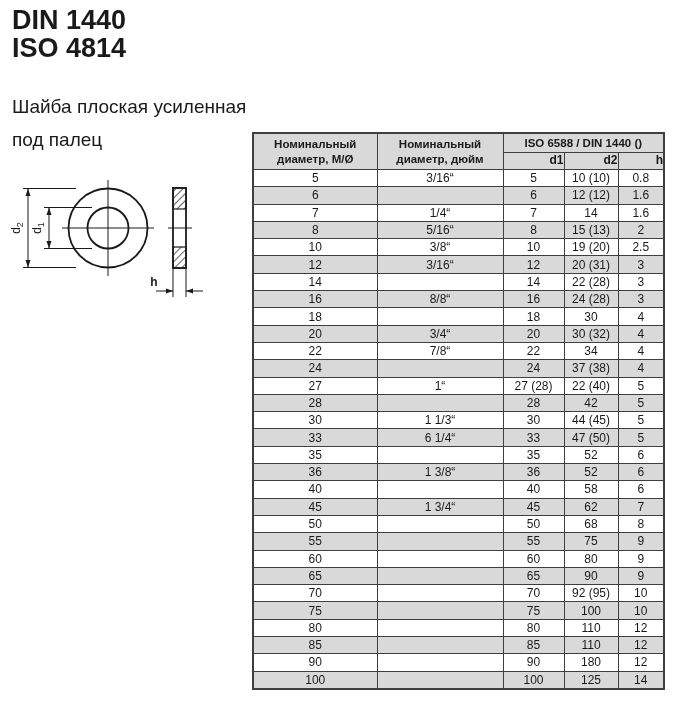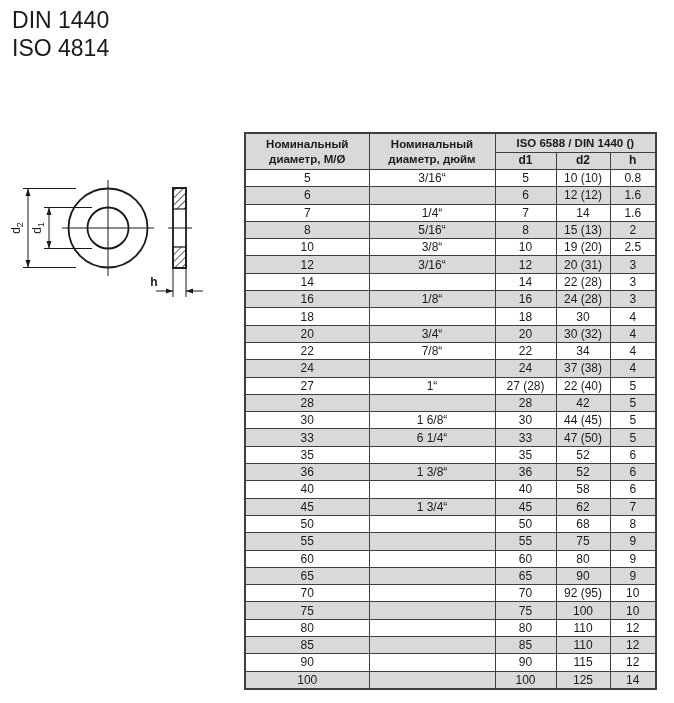--- a/index.html
+++ b/index.html
@@ -1,53 +1,57 @@
 <!DOCTYPE html>
 <html><head>
 <meta charset="utf-8">
 <style>
   html,body{margin:0;padding:0;background:#fff;}
   .page{
     position:relative;width:674px;height:703px;background:#ffffff;overflow:hidden;
     font-family:"Liberation Sans",sans-serif;color:#1a1a1a;
   }
   .titles{position:absolute;left:12px;top:6px;}
-  .title-line{font-size:23px;font-weight:normal;line-height:28px;letter-spacing:0px;text-align:right;}
+  .title-line{font-size:27px;font-weight:bold;line-height:28px;letter-spacing:0px;text-align:right;}
   .subtitles{position:absolute;left:12px;top:90px;}
   .subtitle-line{font-size:19px;font-weight:normal;line-height:33px;}
   .drawing{position:absolute;left:4px;top:162px;}
 
   .spec-table{
-    position:absolute;left:244px;top:132px;
+    position:absolute;left:252px;top:132px;
     border-collapse:collapse;table-layout:fixed;width:411px;
     font-family:"Liberation Sans",sans-serif;
   }
   .spec-table th,.spec-table td{
     border:1px solid #3f3f3f;text-align:center;vertical-align:middle;padding:0;
   }
   .spec-table{border:2px solid #3f3f3f;}
   .spec-table thead th{
     background:#d9d9d9;font-weight:bold;font-size:11.5px;line-height:1.3;
   }
   .spec-table thead tr:first-child th{height:18px;}
-  .spec-table thead tr:last-child th{height:16px;font-size:12px;}
+  .spec-table thead tr:last-child th{height:16px;font-size:12px;text-align:right;}
   .spec-table tbody td{height:16.3px;font-size:12px;line-height:1;}
   .spec-table tbody tr:nth-child(even) td{background:#d9d9d9;}
   .spec-table tbody tr:nth-child(odd) td{background:#ffffff;}
 </style>
 </head>
 <body>
 
 <div class="page">
 
   <div class="titles">
     <div class="title-line">DIN 1440</div>
     <div class="title-line">ISO 4814</div>
   </div>
 
+  <div class="subtitles">
+    <div class="subtitle-line">Шайба плоская усиленная</div>
+    <div class="subtitle-line">под палец</div>
+  </div>
 
   <svg class="drawing" width="240" height="150" viewBox="0 0 240 150" xmlns="http://www.w3.org/2000/svg">
     <defs>
       <pattern id="hatch" width="5" height="5" patternUnits="userSpaceOnUse" patternTransform="rotate(45)">
         <rect width="5" height="5" fill="#ffffff"></rect>
         <line x1="0" y1="0" x2="0" y2="5" stroke="#1a1a1a" stroke-width="1.4"></line>
       </pattern>
     </defs>
 
     <g stroke="#1a1a1a" fill="none">
@@ -158,21 +162,21 @@
         </tr>
         <tr>
           <td>14</td>
           <td></td>
           <td>14</td>
           <td>22 (28)</td>
           <td>3</td>
         </tr>
         <tr>
           <td>16</td>
-          <td>1/8“</td>
+          <td>8/8“</td>
           <td>16</td>
           <td>24 (28)</td>
           <td>3</td>
         </tr>
         <tr>
           <td>18</td>
           <td></td>
           <td>18</td>
           <td>30</td>
           <td>4</td>
@@ -207,21 +211,21 @@
         </tr>
         <tr>
           <td>28</td>
           <td></td>
           <td>28</td>
           <td>42</td>
           <td>5</td>
         </tr>
         <tr>
           <td>30</td>
-          <td>1 6/8“</td>
+          <td>1 1/3“</td>
           <td>30</td>
           <td>44 (45)</td>
           <td>5</td>
         </tr>
         <tr>
           <td>33</td>
           <td>6 1/4“</td>
           <td>33</td>
           <td>47 (50)</td>
           <td>5</td>
@@ -307,21 +311,21 @@
           <td>85</td>
           <td></td>
           <td>85</td>
           <td>110</td>
           <td>12</td>
         </tr>
         <tr>
           <td>90</td>
           <td></td>
           <td>90</td>
-          <td>115</td>
+          <td>180</td>
           <td>12</td>
         </tr>
         <tr>
           <td>100</td>
           <td></td>
           <td>100</td>
           <td>125</td>
           <td>14</td>
         </tr>
       </tbody>

